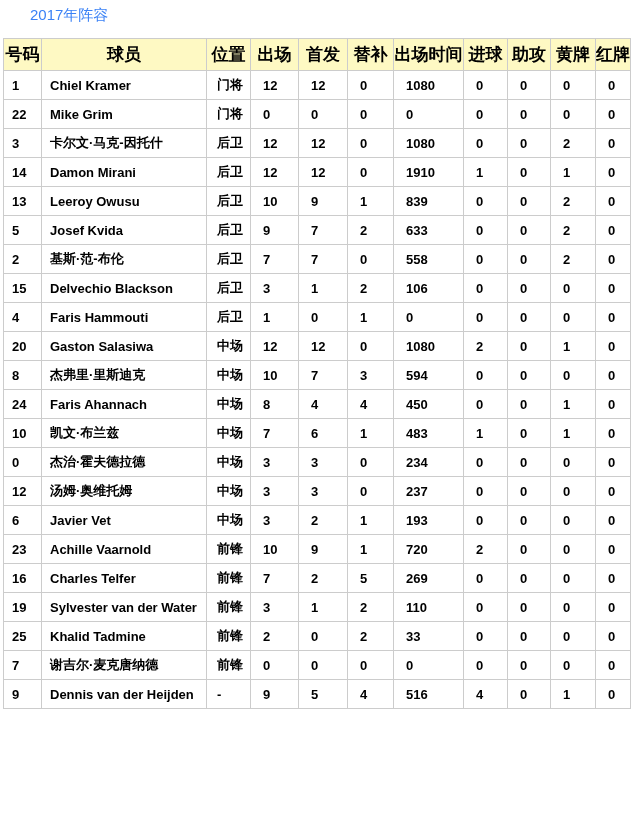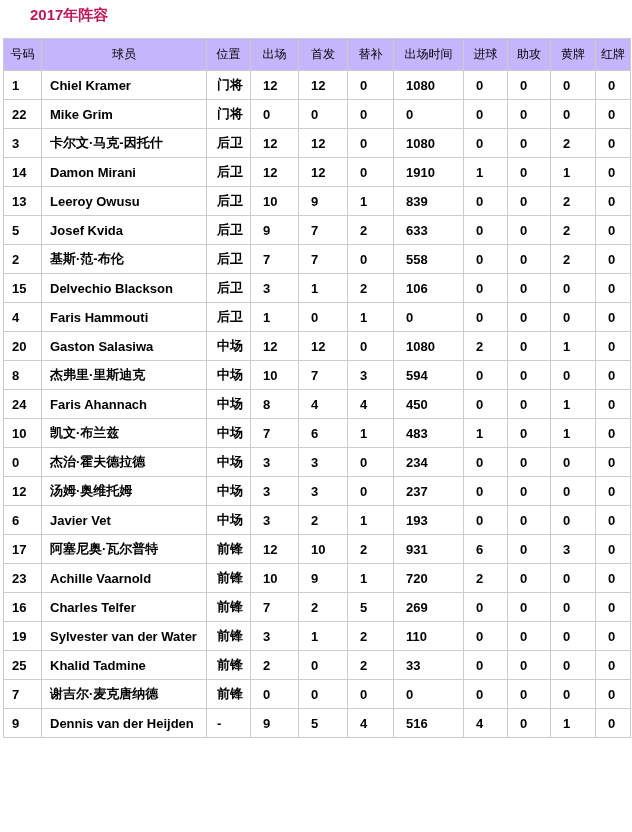--- a/index.html
+++ b/index.html
@@ -10,22 +10,22 @@
     font-family: "Liberation Sans", sans-serif;
   }
   .page {
     width: 632px;
     height: 832px;
     background: #ffffff;
     overflow: hidden;
   }
   .page-title {
     font-size: 15px;
-    font-weight: bold;
-    color: #be185d;
+    font-weight: normal;
+    color: #3b82f6;
     padding: 7px 0 0 30px;
     line-height: 16px;
   }
   table.squad {
     border-collapse: collapse;
     table-layout: fixed;
     width: 627px;
     margin: 15px 0 0 3px;
     font-size: 13px;
     font-weight: bold;
@@ -33,23 +33,23 @@
   }
   table.squad th, table.squad td {
     border: 1px solid #cccccc;
     overflow: hidden;
     white-space: nowrap;
     vertical-align: middle;
   }
   table.squad th {
     height: 31px;
     text-align: center;
-    font-weight: normal;
-    font-size: 12px;
-    background: #c4b5fd;
+    font-weight: bold;
+    font-size: 17px;
+    background: #fef9c3;
     padding: 0;
   }
   table.squad td {
     height: 28px;
     text-align: left;
     padding: 0 0 0 8px;
     background: #ffffff;
   }
   table.squad td.col-position { padding-left: 10px; }
   table.squad td.stat { padding-left: 12px; }
@@ -292,33 +292,20 @@
           <td class="col-appearances stat">3</td>
           <td class="col-starts stat">2</td>
           <td class="col-subs stat">1</td>
           <td class="col-minutes stat">193</td>
           <td class="col-goals stat">0</td>
           <td class="col-assists stat">0</td>
           <td class="col-yellow stat">0</td>
           <td class="col-red stat">0</td>
         </tr>
         <tr>
-          <td class="col-number">17</td>
-          <td class="col-player">阿塞尼奥·瓦尔普特</td>
-          <td class="col-position">前锋</td>
-          <td class="col-appearances stat">12</td>
-          <td class="col-starts stat">10</td>
-          <td class="col-subs stat">2</td>
-          <td class="col-minutes stat">931</td>
-          <td class="col-goals stat">6</td>
-          <td class="col-assists stat">0</td>
-          <td class="col-yellow stat">3</td>
-          <td class="col-red stat">0</td>
-        </tr>
-        <tr>
           <td class="col-number">23</td>
           <td class="col-player">Achille Vaarnold</td>
           <td class="col-position">前锋</td>
           <td class="col-appearances stat">10</td>
           <td class="col-starts stat">9</td>
           <td class="col-subs stat">1</td>
           <td class="col-minutes stat">720</td>
           <td class="col-goals stat">2</td>
           <td class="col-assists stat">0</td>
           <td class="col-yellow stat">0</td>

